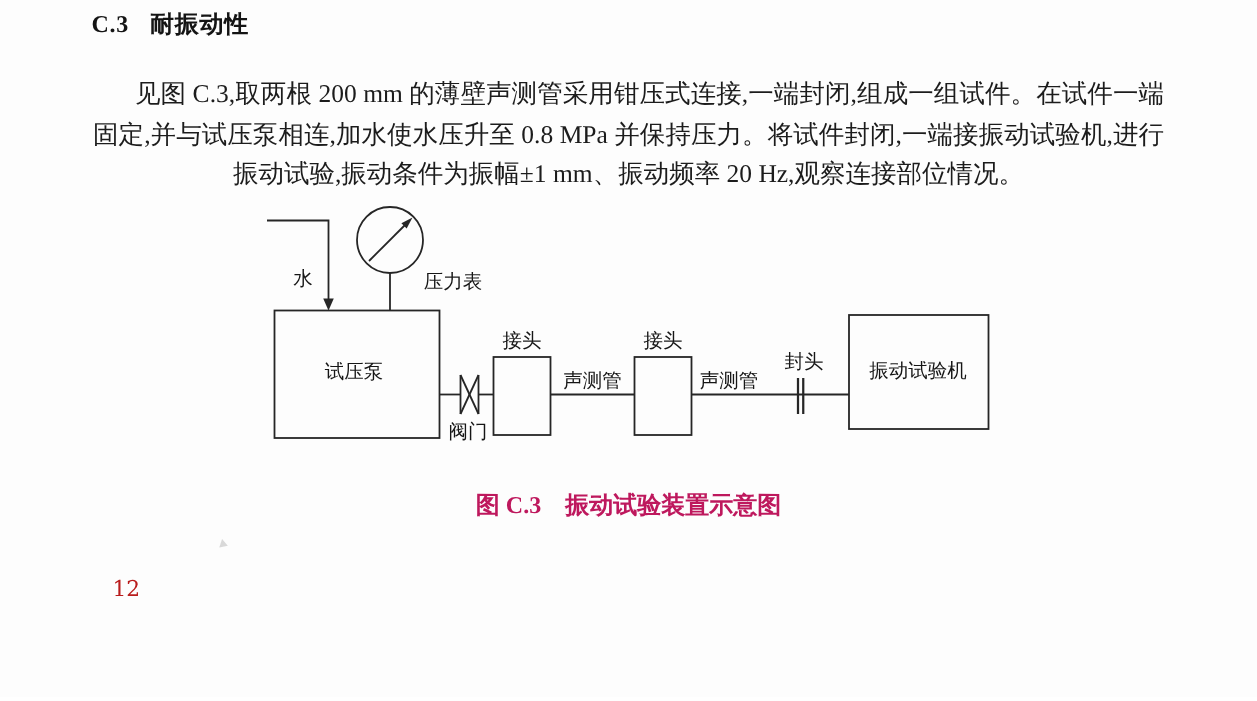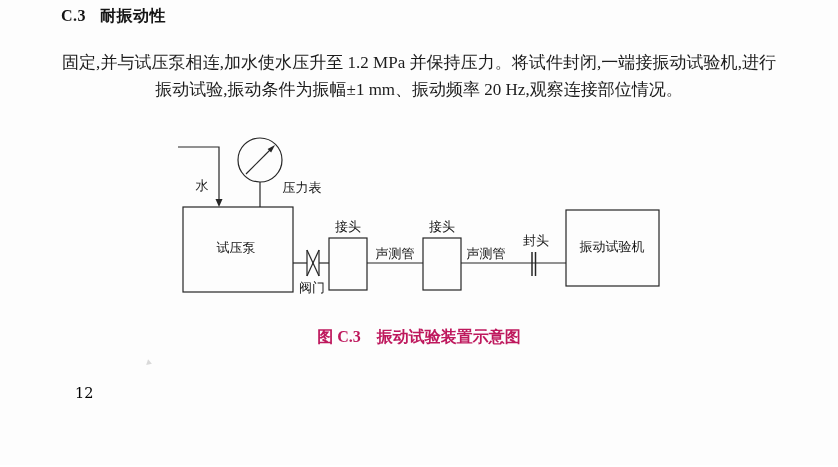--- a/index.html
+++ b/index.html
@@ -32,21 +32,21 @@
     font-size:13px;fill:#161616;
   }
   .caption{
     position:absolute;left:0;top:327px;width:838px;
     text-align:center;font-size:16px;font-weight:bold;color:#be185d;
     white-space:nowrap;
   }
   .caption .pfx{margin-right:16px;}
   .page-number{
     position:absolute;left:75px;top:385px;
-    font-size:14.5px;color:#000000;
+    font-size:14.5px;color:#b91c1c;
     font-family:"DejaVu Serif","Liberation Serif",serif;
   }
   .artifact{
     position:absolute;left:147px;top:360px;
     width:0;height:0;
     border-left:5px solid #c6c6c6;
     border-top:3px solid transparent;
     border-bottom:3px solid transparent;
     opacity:0.65;
     transform:rotate(18deg);
@@ -55,21 +55,22 @@
 </head>
 <body>
 
 <div class="page">
 
   <div class="heading">
     <span class="num">C.3</span><span>耐振动性</span>
   </div>
 
   <div class="para">
-    <div class="line justify">固定,并与试压泵相连,加水使水压升至 1.2 MPa 并保持压力。将试件封闭,一端接振动试验机,进行</div>
+    <div class="line justify first">见图 C.3,取两根 200 mm 的薄壁声测管采用钳压式连接,一端封闭,组成一组试件。在试件一端</div>
+    <div class="line justify">固定,并与试压泵相连,加水使水压升至 0.8 MPa 并保持压力。将试件封闭,一端接振动试验机,进行</div>
     <div class="line last">振动试验,振动条件为振幅±1 mm、振动频率 20 Hz,观察连接部位情况。</div>
   </div>
 
   <svg class="diagram" width="500" height="174" viewBox="0 0 500 174" fill="none" stroke="#262626" stroke-width="1.2">
 
     <polyline points="10,11 51,11 51,64" fill="none"></polyline>
     <polygon points="51,71 47.5,63 54.5,63" fill="#262626" stroke="none"></polygon>
     <text x="34" y="54" text-anchor="middle" stroke="none" fill="#161616">水</text>
 
     <circle cx="92" cy="24" r="22" fill="none"></circle>

